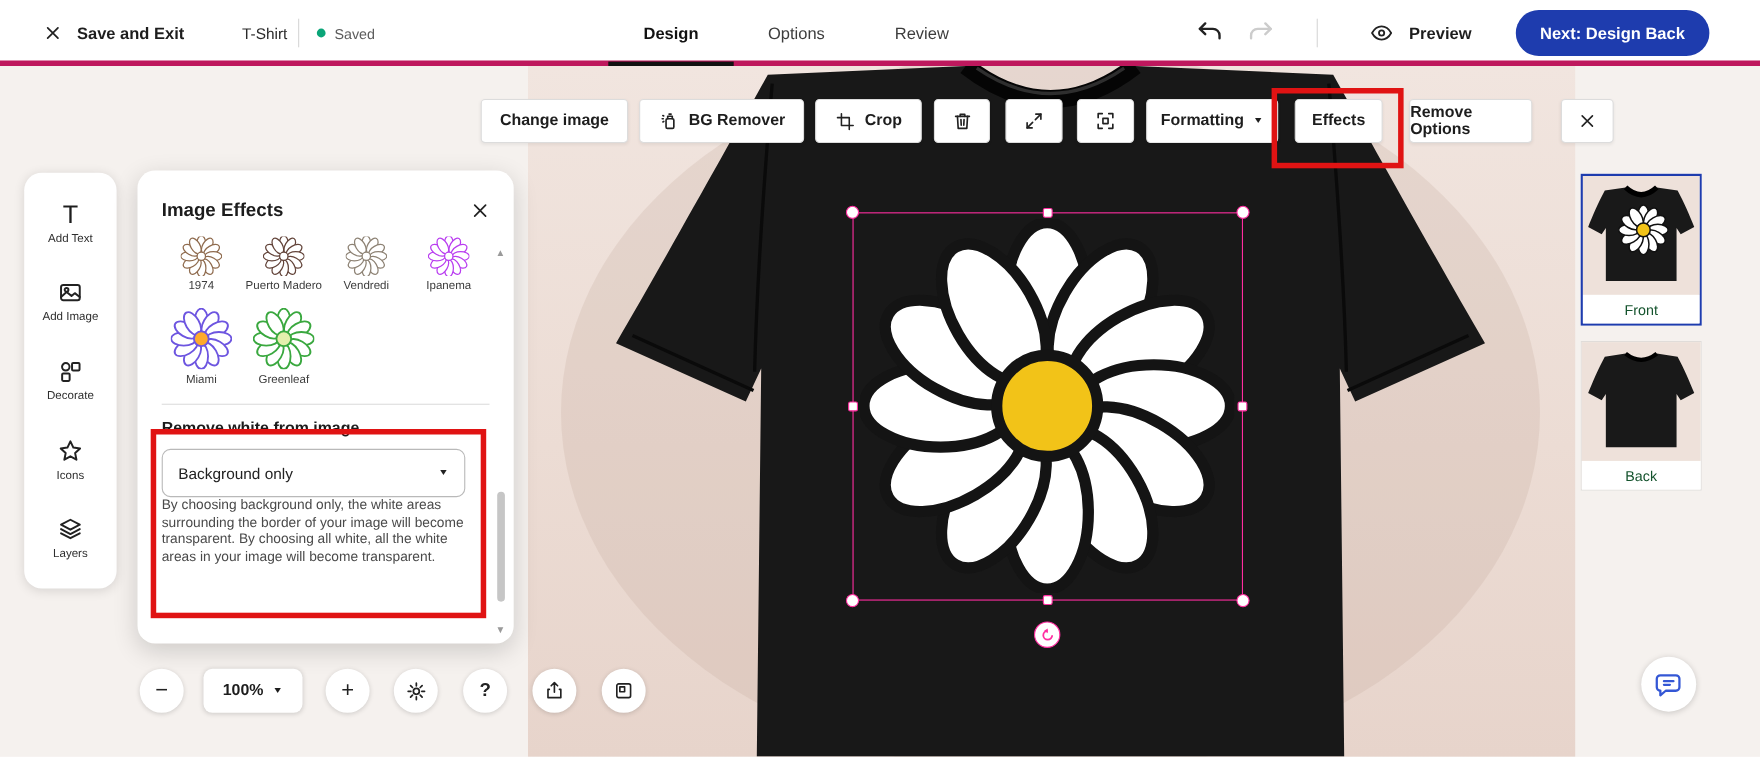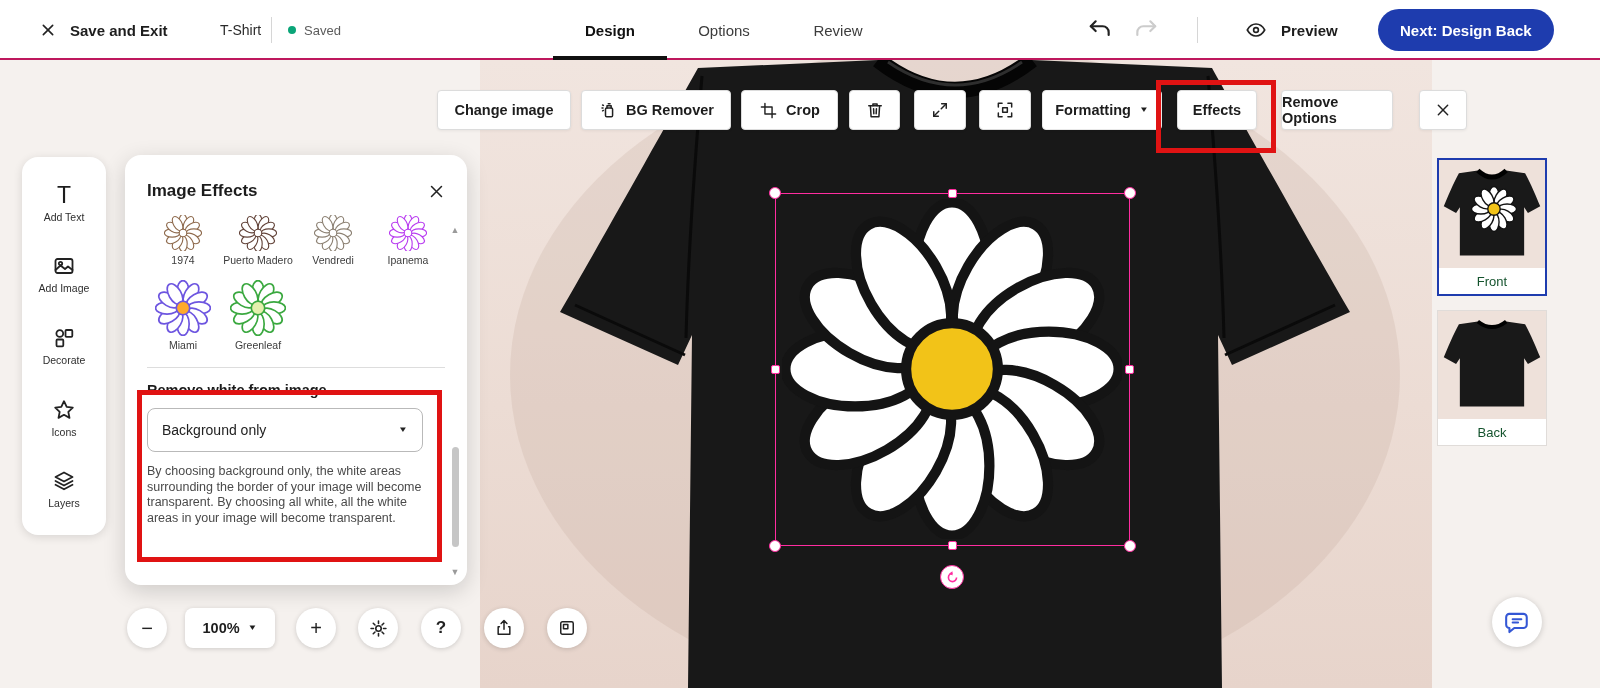--- a/index.html
+++ b/index.html
@@ -1,21 +1,21 @@
 <!DOCTYPE html>
 <html><head>
 <meta charset="utf-8">
 <style>
   *{margin:0;padding:0;box-sizing:border-box}
   body{font-family:"Liberation Sans",sans-serif;background:#fff;color:#1d1d1d}
   #app{position:relative;width:1600px;height:688px;overflow:hidden;background:#f5f1ee}
   .abs{position:absolute}
 
   
-  .topbar{position:absolute;left:0;top:0;width:1600px;height:60px;background:#fff;z-index:20;border-bottom:2px solid #be185d}
+  .topbar{position:absolute;left:0;top:0;width:1600px;height:60px;background:#fff;z-index:20;border-bottom:5px solid #be185d}
   .tb-item{position:absolute;top:0;height:60px;display:flex;align-items:center}
   .save-exit{left:40px;gap:14px;font-size:15px;font-weight:700}
   .product{left:220px;font-size:14px;color:#2a2a2a}
   .vdiv{position:absolute;top:17px;width:1px;height:26px;background:#d6d6d6}
   .saved{left:288px;gap:8px;font-size:13px;color:#5c5c5c}
   .dot{width:8px;height:8px;border-radius:50%;background:#0aa578}
   .tabs{position:absolute;left:553px;top:0;height:60px;display:flex}
   .tab{width:114px;height:60px;display:flex;align-items:center;justify-content:center;font-size:15px;color:#3d3d3d;cursor:pointer}
   .tab.active{font-weight:700;color:#111}
   .tab-underline{position:absolute;left:553px;top:56px;width:114px;height:4px;background:#111}
@@ -46,21 +46,21 @@
   .panel-head{display:flex;justify-content:space-between;align-items:center}
   .panel-title{font-size:17px;font-weight:700;color:#1c1c1c}
   .frow{display:flex;gap:3px;margin-top:14px}
   .fitem{width:72px;display:flex;flex-direction:column;align-items:center;cursor:pointer}
   .fthumb{height:36px;display:flex;align-items:center;justify-content:center;overflow:hidden}
   .fthumb2{height:56px}
   .flabel{font-size:10.5px;color:#3c3c3c;margin-top:3px;white-space:nowrap}
   .pdiv{border-top:1px solid #ddd;margin:16px 0 14px 0}
   .rw-head{font-size:14.5px;font-weight:700;color:#1c1c1c}
   .dropdown{margin-top:10px;width:276px;height:44px;border:1.5px solid #b9b9b9;border-radius:8px;display:flex;align-items:center;justify-content:space-between;padding:0 14px;font-size:14px;color:#222;cursor:pointer;background:#fff}
-  .rw-desc{margin-top:12px;width:292px;font-size:12.5px;line-height:15.5px;color:#4a4a4a}
+  .rw-desc{margin-top:0;width:292px;font-size:12.5px;line-height:15.5px;color:#4a4a4a}
   .scrollbar{position:absolute;right:5px;top:70px;height:352px;width:14px;display:flex;flex-direction:column;align-items:center;z-index:13}
   .sb-arrow{font-size:9px;color:#9a9a9a;line-height:10px;cursor:pointer}
   .sb-thumb{position:absolute;top:222px;width:7px;height:100px;background:#c6c6c6;border-radius:4px;cursor:pointer}
 
   
   .rbox{position:absolute;border:5px solid #e01313;z-index:30;pointer-events:none}
 
   
   .cbtn{position:absolute;top:608px;width:40px;height:40px;border-radius:50%;background:#fff;box-shadow:0 1px 5px rgba(0,0,0,.16);display:flex;align-items:center;justify-content:center;z-index:12;cursor:pointer;font-size:20px;color:#222}
   .zoombox{position:absolute;left:185px;top:608px;width:90px;height:40px;border-radius:8px;background:#fff;box-shadow:0 1px 5px rgba(0,0,0,.16);display:flex;align-items:center;justify-content:center;gap:8px;font-size:14.5px;font-weight:600;z-index:12;cursor:pointer}

